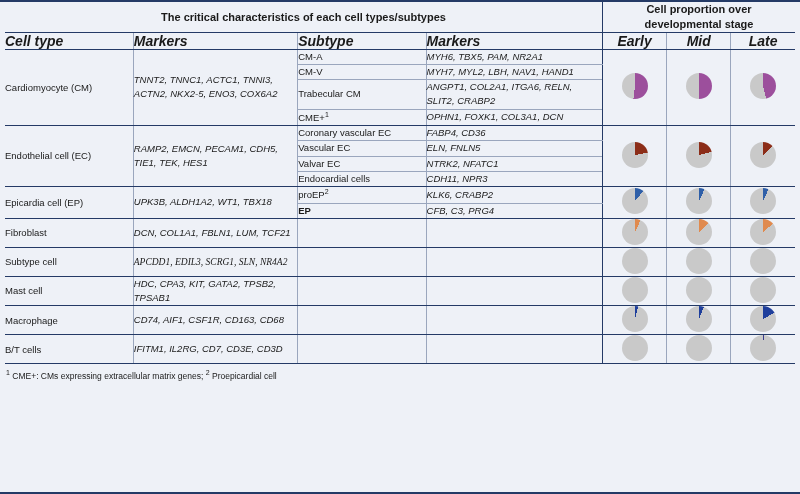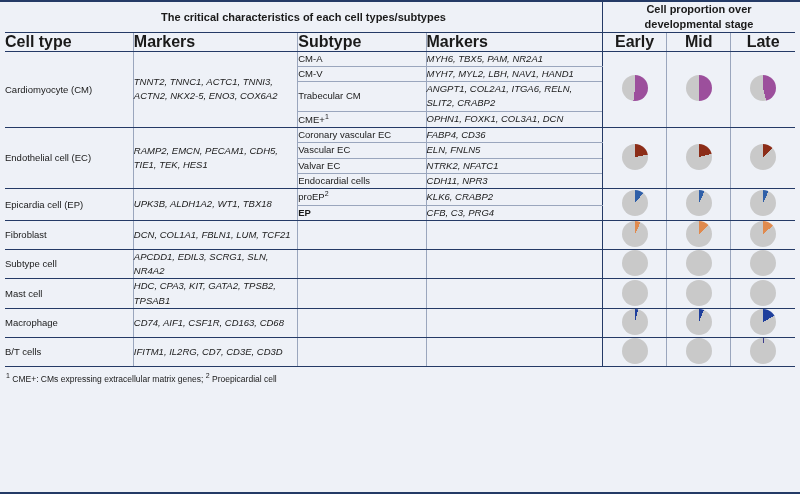--- a/index.html
+++ b/index.html
@@ -42,24 +42,25 @@
     font-weight: bold;
     font-size: 11px;
     padding: 9px 4px 9px 4px;
     border-bottom: 1px solid #243a66;
   }
   .hdr-title.right {
     border-left: 1px solid #243a66;
     line-height: 1.35;
   }
   .colhdr {
-    font-size: 16px;
+    font-size: 14px;
     padding: 7px 6px;
     border-bottom: 1px solid #243a66;
     text-align: left;
+    font-style: italic;
   }
   .colhdr.ctr {
     text-align: center;
   }
   .vsep-left {
     border-left: 1px solid #243a66;
   }
   .inner-sep {
     border-left: 1px solid #9aa6bd;
   }
@@ -187,21 +188,21 @@
           <td class="celltype" rowspan="1" style="border-bottom: 1px solid rgb(36, 58, 102);">Fibroblast</td>
           <td class="cell italic inner-sep" rowspan="1" style="border-bottom: 1px solid rgb(36, 58, 102);">DCN, COL1A1, FBLN1, LUM, TCF21</td>
           <td class="cell inner-sep" style="border-bottom: 1px solid rgb(36, 58, 102);">&nbsp;</td>
           <td class="cell italic inner-sep" style="border-bottom: 1px solid rgb(36, 58, 102);">&nbsp;</td>
           <td class="piecell vsep-left" rowspan="1" style="border-bottom: 1px solid rgb(36, 58, 102);"><span class="pie" style="background: conic-gradient(rgb(224, 138, 78) 0deg, rgb(224, 138, 78) 25.2deg, rgb(201, 201, 201) 25.2deg, rgb(201, 201, 201) 360deg);"></span></td>
           <td class="piecell inner-sep" rowspan="1" style="border-bottom: 1px solid rgb(36, 58, 102);"><span class="pie" style="background: conic-gradient(rgb(224, 138, 78) 0deg, rgb(224, 138, 78) 46.8deg, rgb(201, 201, 201) 46.8deg, rgb(201, 201, 201) 360deg);"></span></td>
           <td class="piecell inner-sep" rowspan="1" style="border-bottom: 1px solid rgb(36, 58, 102);"><span class="pie" style="background: conic-gradient(rgb(224, 138, 78) 0deg, rgb(224, 138, 78) 50.4deg, rgb(201, 201, 201) 50.4deg, rgb(201, 201, 201) 360deg);"></span></td>
         </tr>
         <tr>
           <td class="celltype" rowspan="1" style="border-bottom: 1px solid rgb(36, 58, 102);">Subtype cell</td>
-          <td class="cell italic inner-sep" rowspan="1" style="border-bottom: 1px solid rgb(36, 58, 102);">APCDD1, EDIL3, SCRG1, SLN, NR4A2</td>
+          <td class="cell italic inner-sep" rowspan="1" style="border-bottom: 1px solid rgb(36, 58, 102); font-family: Liberation Serif, serif;">APCDD1, EDIL3, SCRG1, SLN, NR4A2</td>
           <td class="cell inner-sep" style="border-bottom: 1px solid rgb(36, 58, 102);">&nbsp;</td>
           <td class="cell italic inner-sep" style="border-bottom: 1px solid rgb(36, 58, 102);">&nbsp;</td>
           <td class="piecell vsep-left" rowspan="1" style="border-bottom: 1px solid rgb(36, 58, 102);"><span class="pie" style="background: rgb(201, 201, 201);"></span></td>
           <td class="piecell inner-sep" rowspan="1" style="border-bottom: 1px solid rgb(36, 58, 102);"><span class="pie" style="background: rgb(201, 201, 201);"></span></td>
           <td class="piecell inner-sep" rowspan="1" style="border-bottom: 1px solid rgb(36, 58, 102);"><span class="pie" style="background: rgb(201, 201, 201);"></span></td>
         </tr>
         <tr>
           <td class="celltype" rowspan="1" style="border-bottom: 1px solid rgb(36, 58, 102); margin-left: 44px;">Mast cell</td>
           <td class="cell italic inner-sep" rowspan="1" style="border-bottom: 1px solid rgb(36, 58, 102);">HDC, CPA3, KIT, GATA2, TPSB2, TPSAB1</td>
           <td class="cell inner-sep" style="border-bottom: 1px solid rgb(36, 58, 102);">&nbsp;</td>

